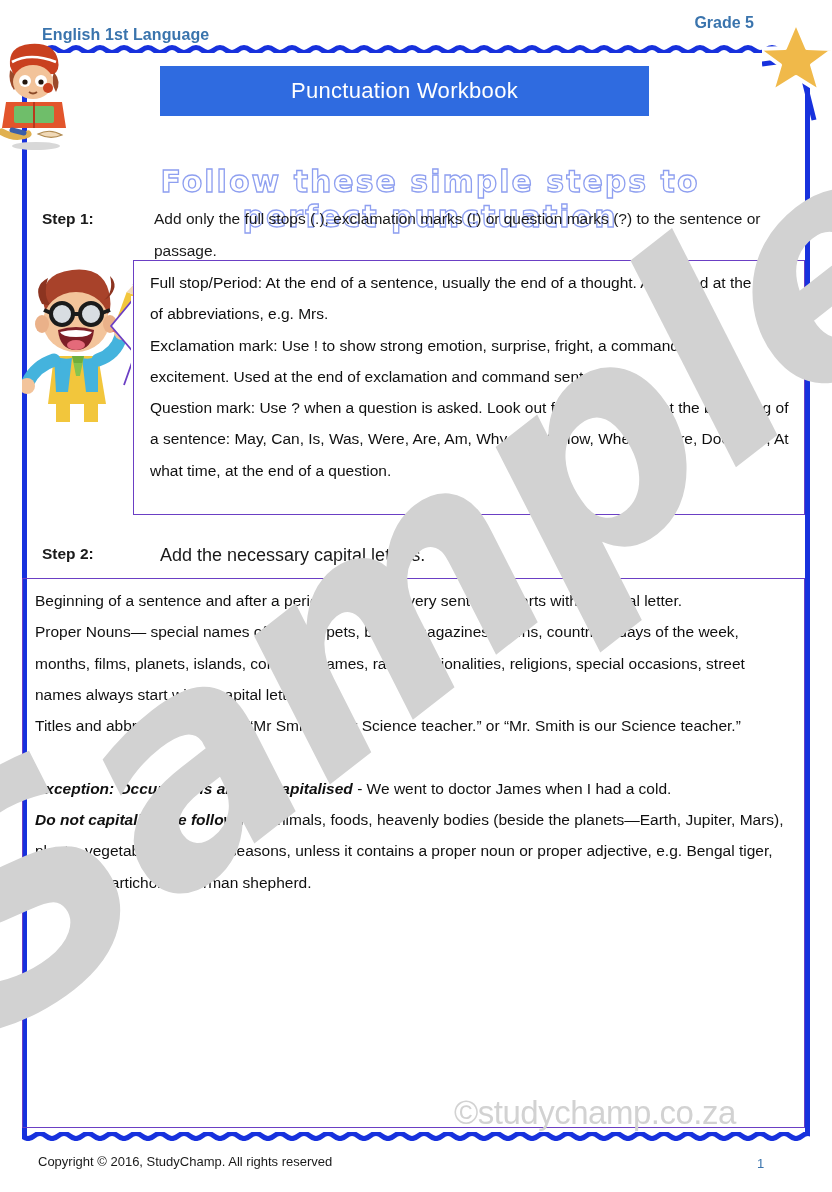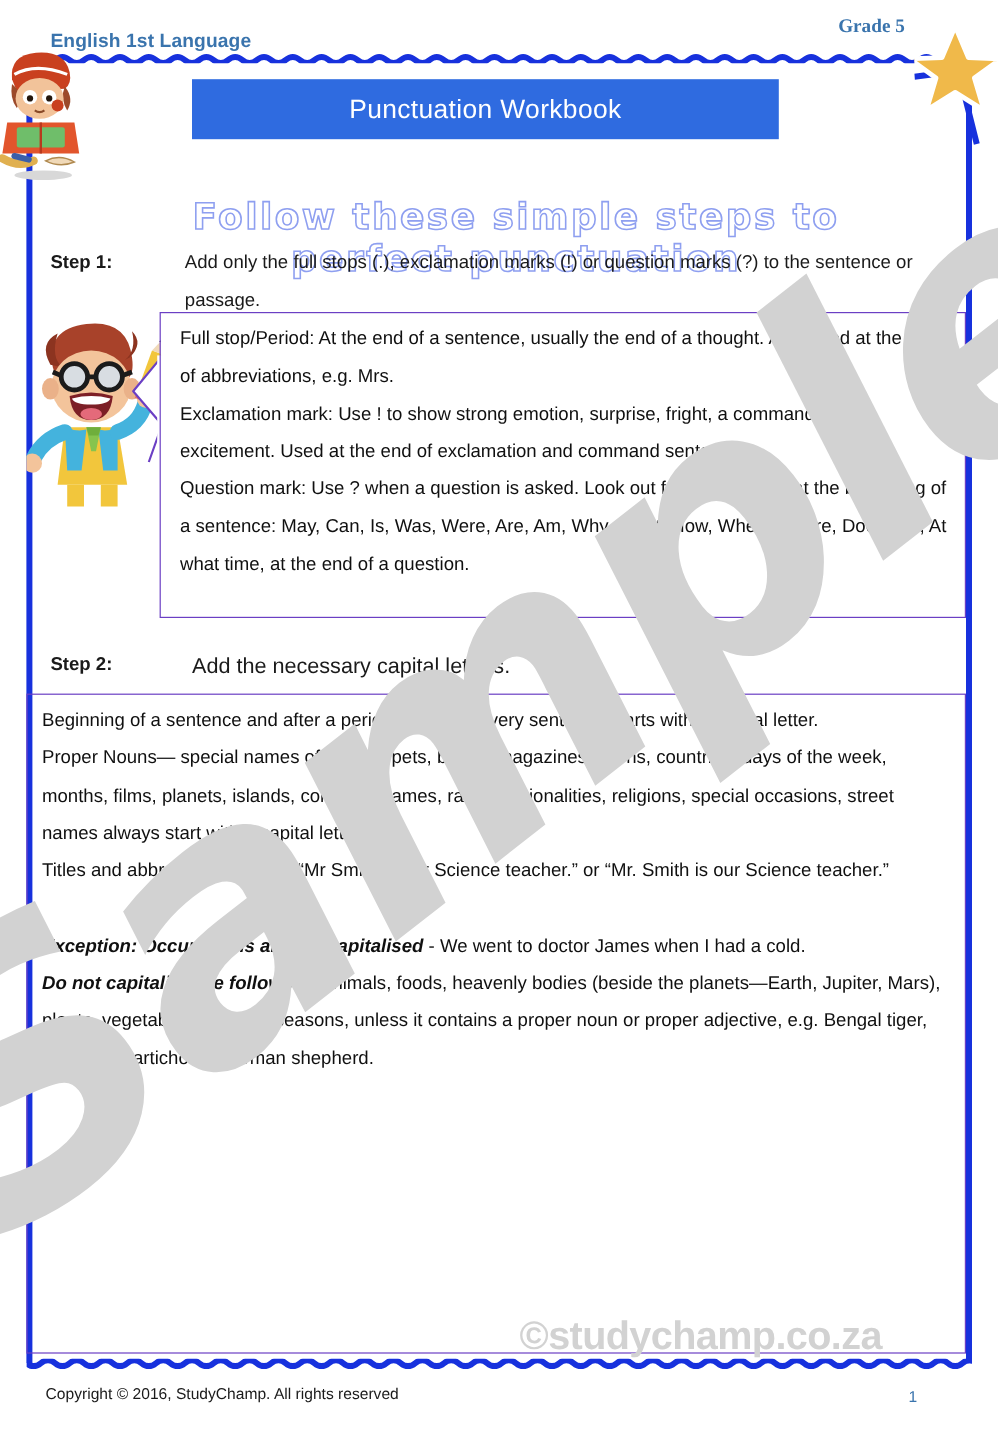--- a/index.html
+++ b/index.html
@@ -15,21 +15,21 @@
   #header-row{
     position:absolute; left:0; top:14px; width:832px; height:30px;
   }
   #subject-title{
     position:absolute; left:42px; top:12px;
     font-size:16px; font-weight:bold; color:#3a74ad;
     letter-spacing:.1px;
   }
   #grade-label{
     position:absolute; right:78px; top:0;
-    font-size:16px; font-weight:bold; color:#3a74ad;font-family:Liberation Serif, serif;
+    font-size:16px; font-weight:bold; color:#3a74ad;
   }
 
   
   #page-frame{
     position:absolute; left:22px; top:48px;
     width:788px; height:1088px;
     border-left:5px solid #1731dd;
     border-right:5px solid #1731dd;
     box-sizing:border-box;
     pointer-events:none;
@@ -121,23 +121,23 @@
     font-size:300px; font-weight:bold; font-style:italic;
     line-height:1;
     transform:rotate(-38deg);
     transform-origin:center center;
     white-space:nowrap;
     display:flex; align-items:center; justify-content:center;
     pointer-events:none;
     letter-spacing:-6px;
   }
   #site-watermark{
-    position:absolute; left:433px; top:1094px;
+    position:absolute; left:454px; top:1094px;
     font-family:"Liberation Sans", sans-serif;
-    font-size:33px; font-weight:bold;
+    font-size:33px; font-weight:normal;
     color:#d2d2d2;
     white-space:nowrap;
     pointer-events:none;
     letter-spacing:-.5px;
   }
 
   
   #footer-copyright{
     position:absolute; left:38px; top:1154px;
     font-size:13px; color:#1a1a1a;

